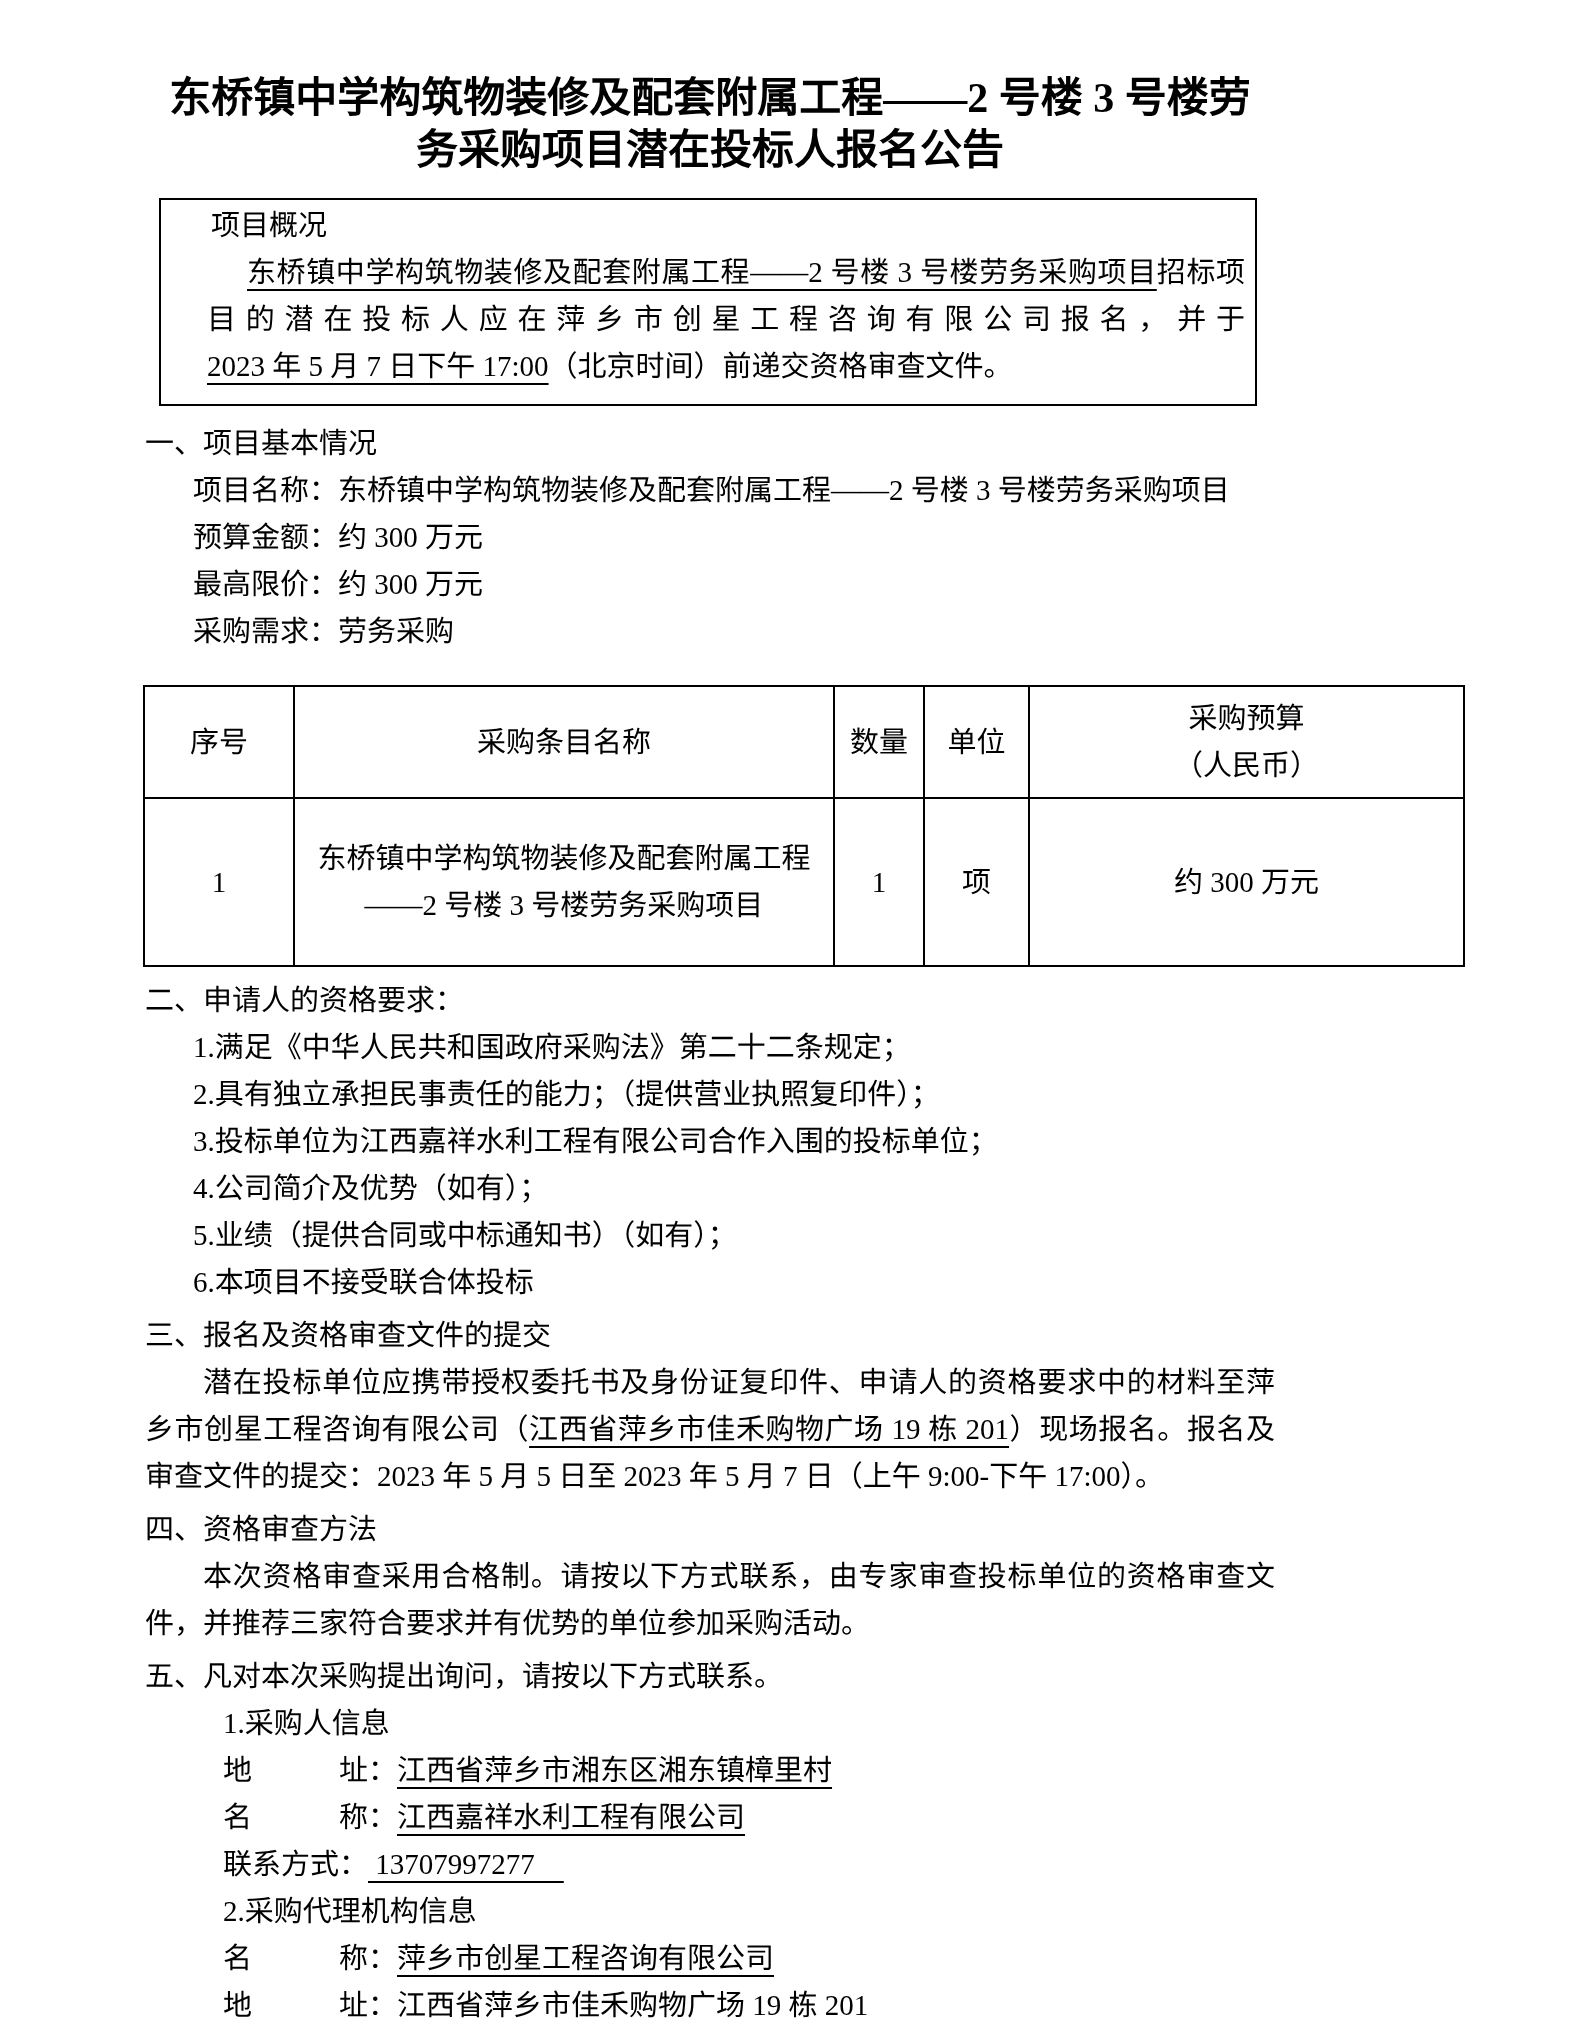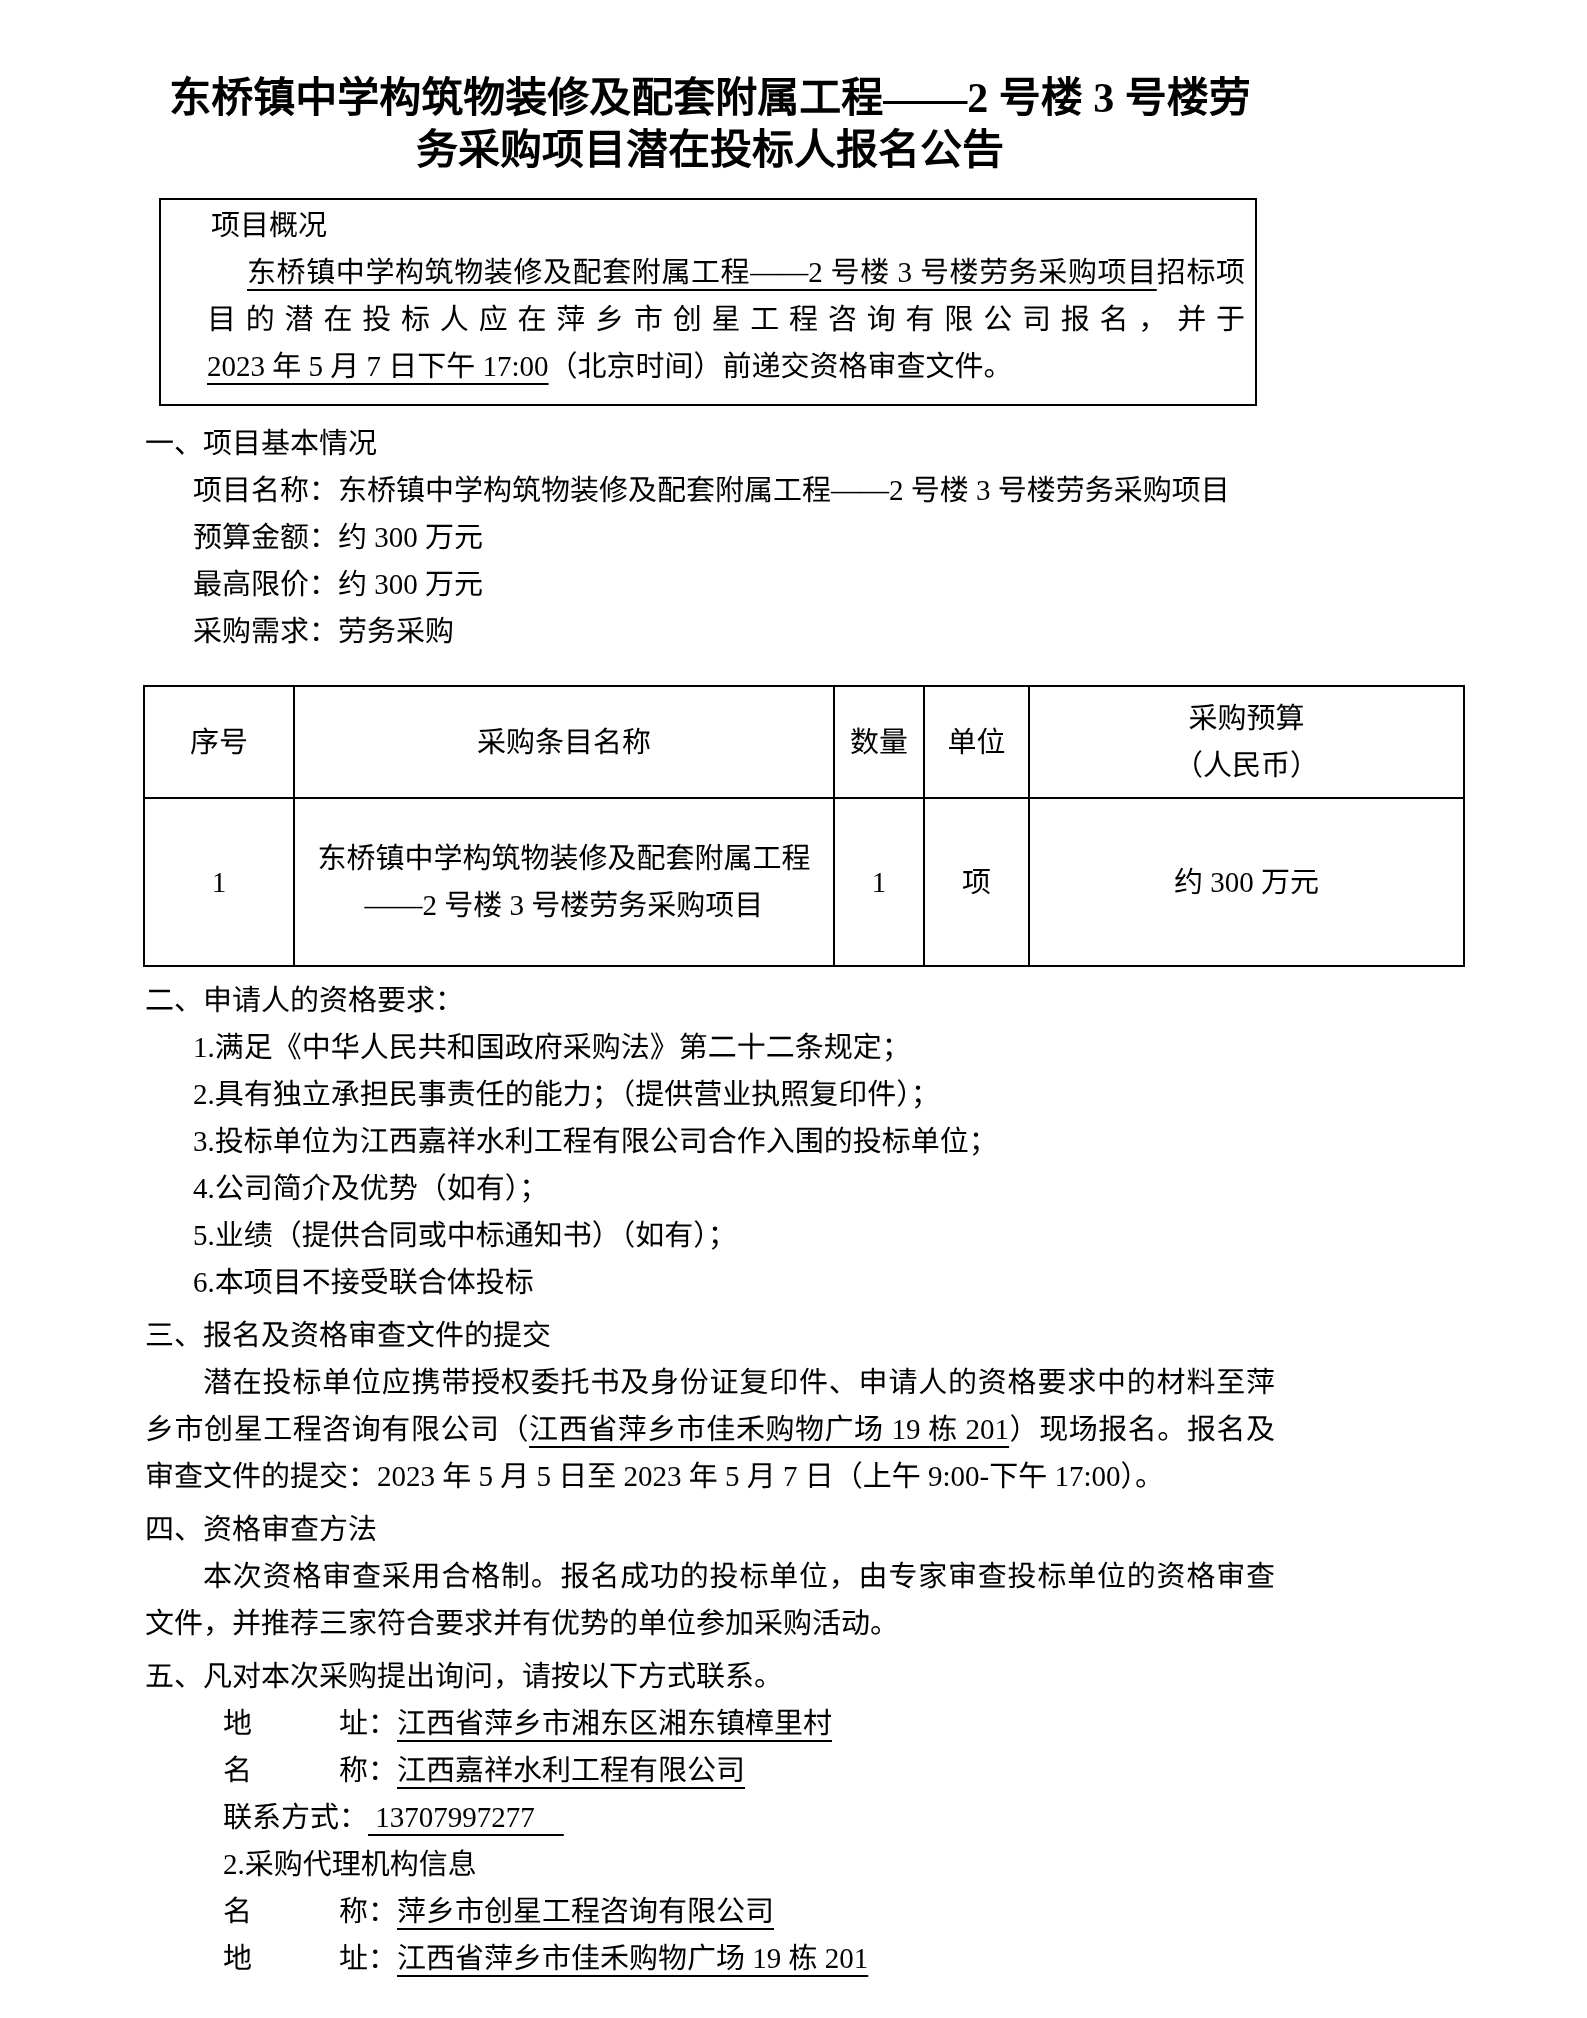--- a/index.html
+++ b/index.html
@@ -106,24 +106,25 @@
   <div class="req-item">2.具有独立承担民事责任的能力；（提供营业执照复印件）；</div>
   <div class="req-item">3.投标单位为江西嘉祥水利工程有限公司合作入围的投标单位；</div>
   <div class="req-item">4.公司简介及优势（如有）；</div>
   <div class="req-item">5.业绩（提供合同或中标通知书）（如有）；</div>
   <div class="req-item">6.本项目不接受联合体投标</div>
 
   <div class="section-heading">三、报名及资格审查文件的提交</div>
   <div class="paragraph"><span>潜在投标单位应携带授权委托书及身份证复印件、申请人的资格要求中的材料至萍乡市创星工程咨询有限公司（</span><span class="u">江西省萍乡市佳禾购物广场 19 栋 201</span><span>）现场报名。报名及审查文件的提交：2023 年 5 月 5 日至 2023 年 5 月 7 日（上午 9:00-下午 17:00）。</span></div>
 
   <div class="section-heading">四、资格审查方法</div>
-  <div class="paragraph">本次资格审查采用合格制。报名成功的投标单位，由专家审查投标单位的资格审查文件，并推荐三家符合要求并有优势的单位参加采购活动。</div>
+  <div class="paragraph">本次资格审查采用合格制。请按以下方式联系，由专家审查投标单位的资格审查文件，并推荐三家符合要求并有优势的单位参加采购活动。</div>
 
   <div class="section-heading">五、凡对本次采购提出询问，请按以下方式联系。</div>
 
+  <div class="contact-group-title">1.采购人信息</div>
   <div class="contact-row">
     <span>地　　　址：</span><span class="contact-value">江西省萍乡市湘东区湘东镇樟里村</span>
   </div>
   <div class="contact-row">
     <span>名　　　称：</span><span class="contact-value">江西嘉祥水利工程有限公司</span>
   </div>
   <div class="contact-row">
     <span>联系方式：</span><span class="contact-value"> 13707997277    </span>
   </div>
 

